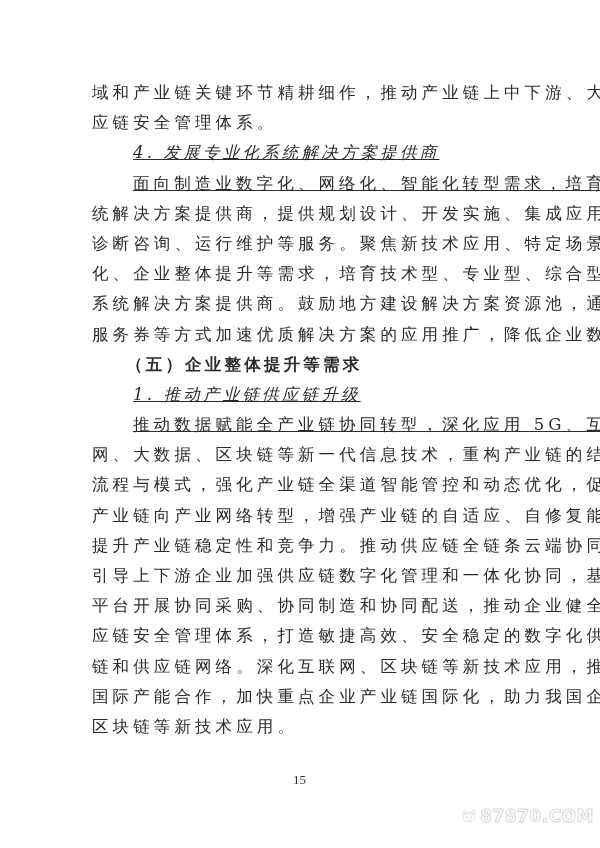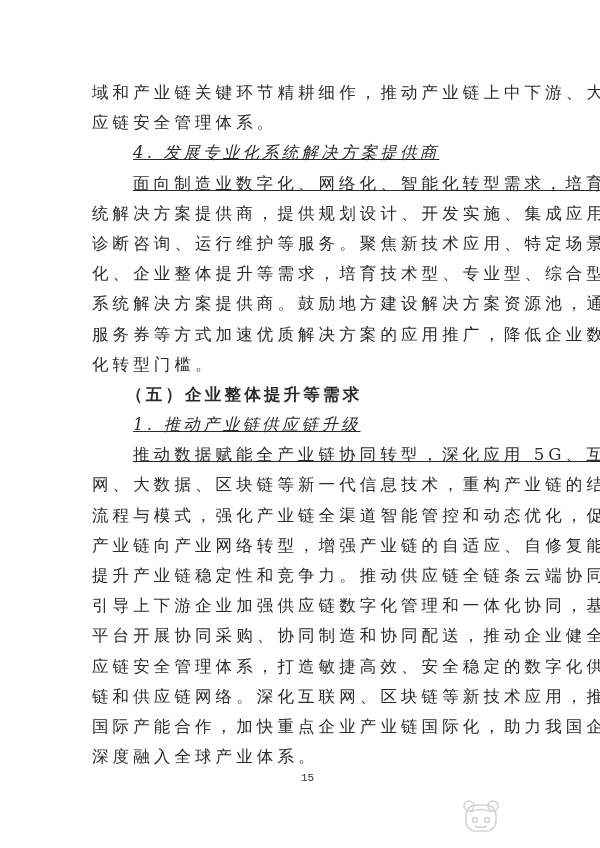--- a/index.html
+++ b/index.html
@@ -44,24 +44,23 @@
     .heading-bold {
       font-family: "DejaVu Sans", "Liberation Sans", sans-serif;
       font-weight: bold;
       letter-spacing: 3.2px;
       padding-left: 34px;
     }
     .page-number {
       position: absolute;
       left: 293px;
       top: 772px;
-      font-family: Liberation Mono, monospace;
-      font-size: 11px;
+      font-family: Liberation Serif, serif;
+      font-size: 13px;
       color: #333;
-      margin-left: 8px;
     }
     .watermark {
       position: absolute;
       left: 462px;
       top: 798px;
       width: 132px;
       height: 36px;
       display: flex;
       align-items: center;
       gap: 4px;
@@ -83,44 +82,44 @@
   <div class="body-text">
     <div class="line">域和产业链关键环节精耕细作，推动产业链上中下游、大中</div>
     <div class="line">应链安全管理体系。</div>
     <div class="line indent heading-kai">4. 发展专业化系统解决方案提供商</div>
     <div class="line indent">面向制造业数字化、网络化、智能化转型需求，培育系</div>
     <div class="line">统解决方案提供商，提供规划设计、开发实施、集成应用、</div>
     <div class="line">诊断咨询、运行维护等服务。聚焦新技术应用、特定场景优</div>
     <div class="line">化、企业整体提升等需求，培育技术型、专业型、综合型等</div>
     <div class="line">系统解决方案提供商。鼓励地方建设解决方案资源池，通过</div>
     <div class="line">服务券等方式加速优质解决方案的应用推广，降低企业数字</div>
-    <div class="line">化转型门槛。</div>
     <div class="line heading-bold">（五）企业整体提升等需求</div>
     <div class="line indent heading-kai">1. 推动产业链供应链升级</div>
     <div class="line indent">推动数据赋能全产业链协同转型，深化应用 5G、互联</div>
     <div class="line">网、大数据、区块链等新一代信息技术，重构产业链的结构、</div>
     <div class="line">流程与模式，强化产业链全渠道智能管控和动态优化，促进</div>
     <div class="line">产业链向产业网络转型，增强产业链的自适应、自修复能力，</div>
     <div class="line">提升产业链稳定性和竞争力。推动供应链全链条云端协同，</div>
     <div class="line">引导上下游企业加强供应链数字化管理和一体化协同，基于</div>
     <div class="line">平台开展协同采购、协同制造和协同配送，推动企业健全供</div>
     <div class="line">应链安全管理体系，打造敏捷高效、安全稳定的数字化供应</div>
     <div class="line">链和供应链网络。深化互联网、区块链等新技术应用，推动</div>
     <div class="line">国际产能合作，加快重点企业产业链国际化，助力我国企业</div>
-    <div class="line">深度融入全球产业体系。</div>
+    <div class="line">区块链等新技术应用。</div>
   </div>
 
   <div class="page-number">15</div>
 
   <div class="watermark">
     <svg width="38" height="34" viewBox="0 0 38 34">
       <g fill="none" stroke="#d0d0d0" stroke-width="1.6">
         <circle cx="7" cy="7" r="5"></circle>
         <circle cx="31" cy="7" r="5"></circle>
         <rect x="4" y="6" width="30" height="26" rx="10"></rect>
         <path d="M8 13 Q19 8 30 13"></path>
         <circle cx="13" cy="21" r="2.5"></circle>
         <circle cx="25" cy="21" r="2.5"></circle>
         <path d="M13 27 Q19 30 25 27"></path>
       </g>
     </svg>
+    <span class="watermark-text">87870.COM</span>
   </div>
 </div>
 
 </body></html>

